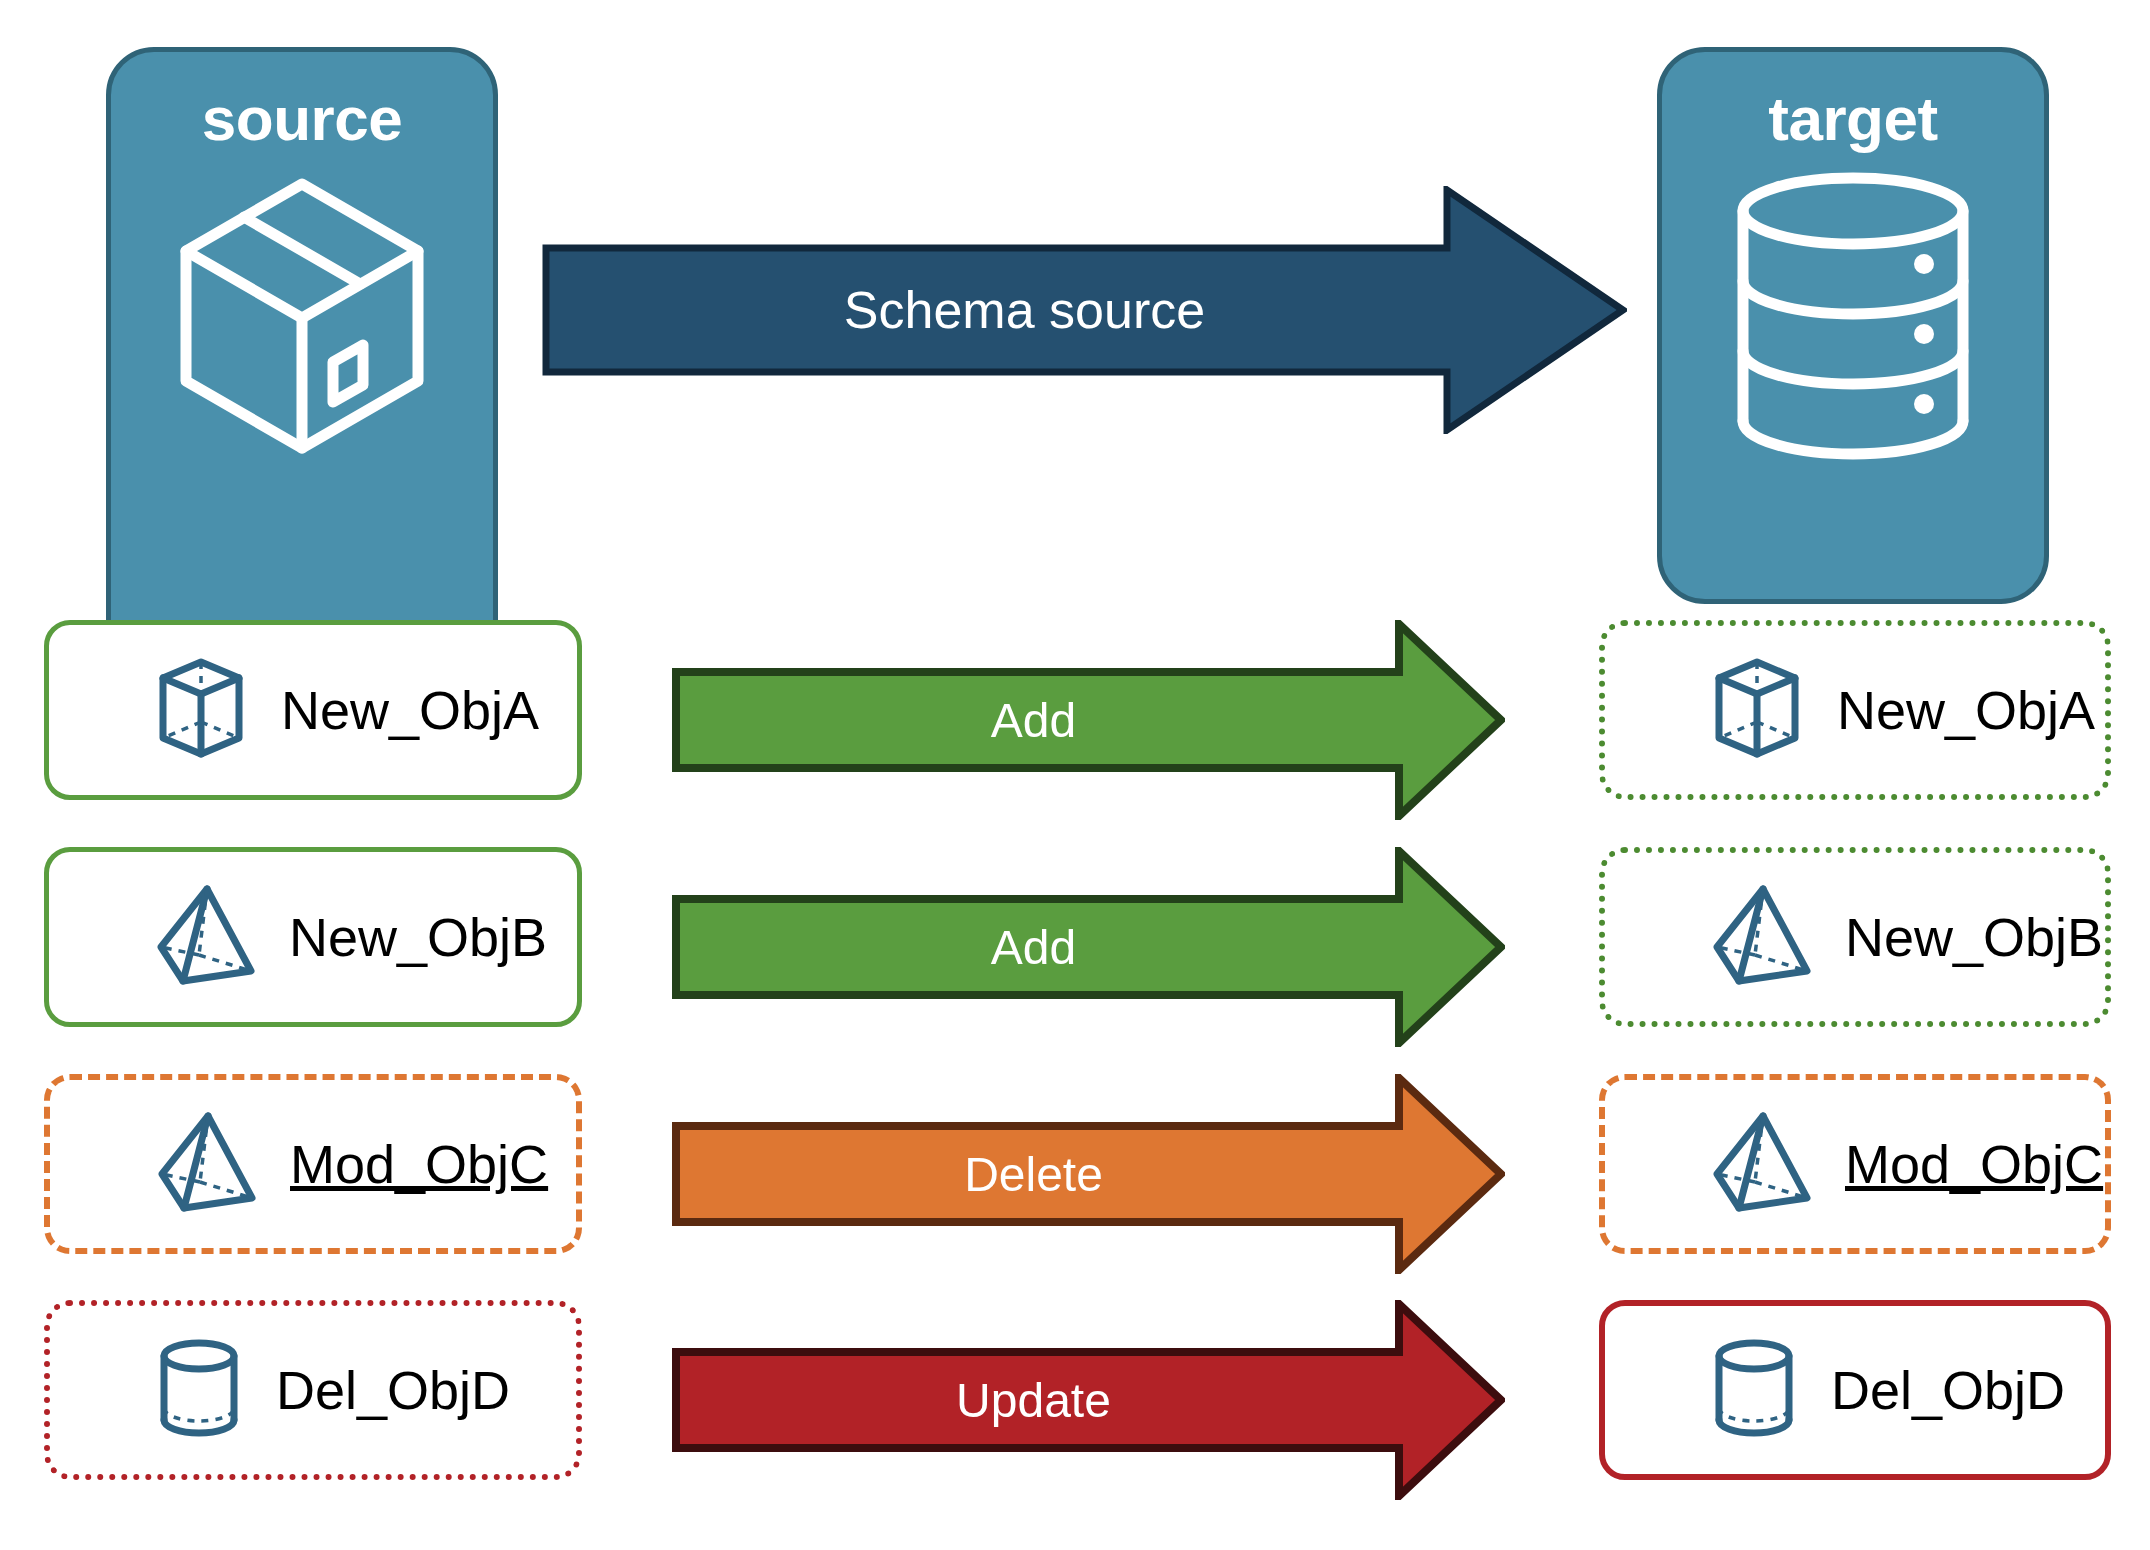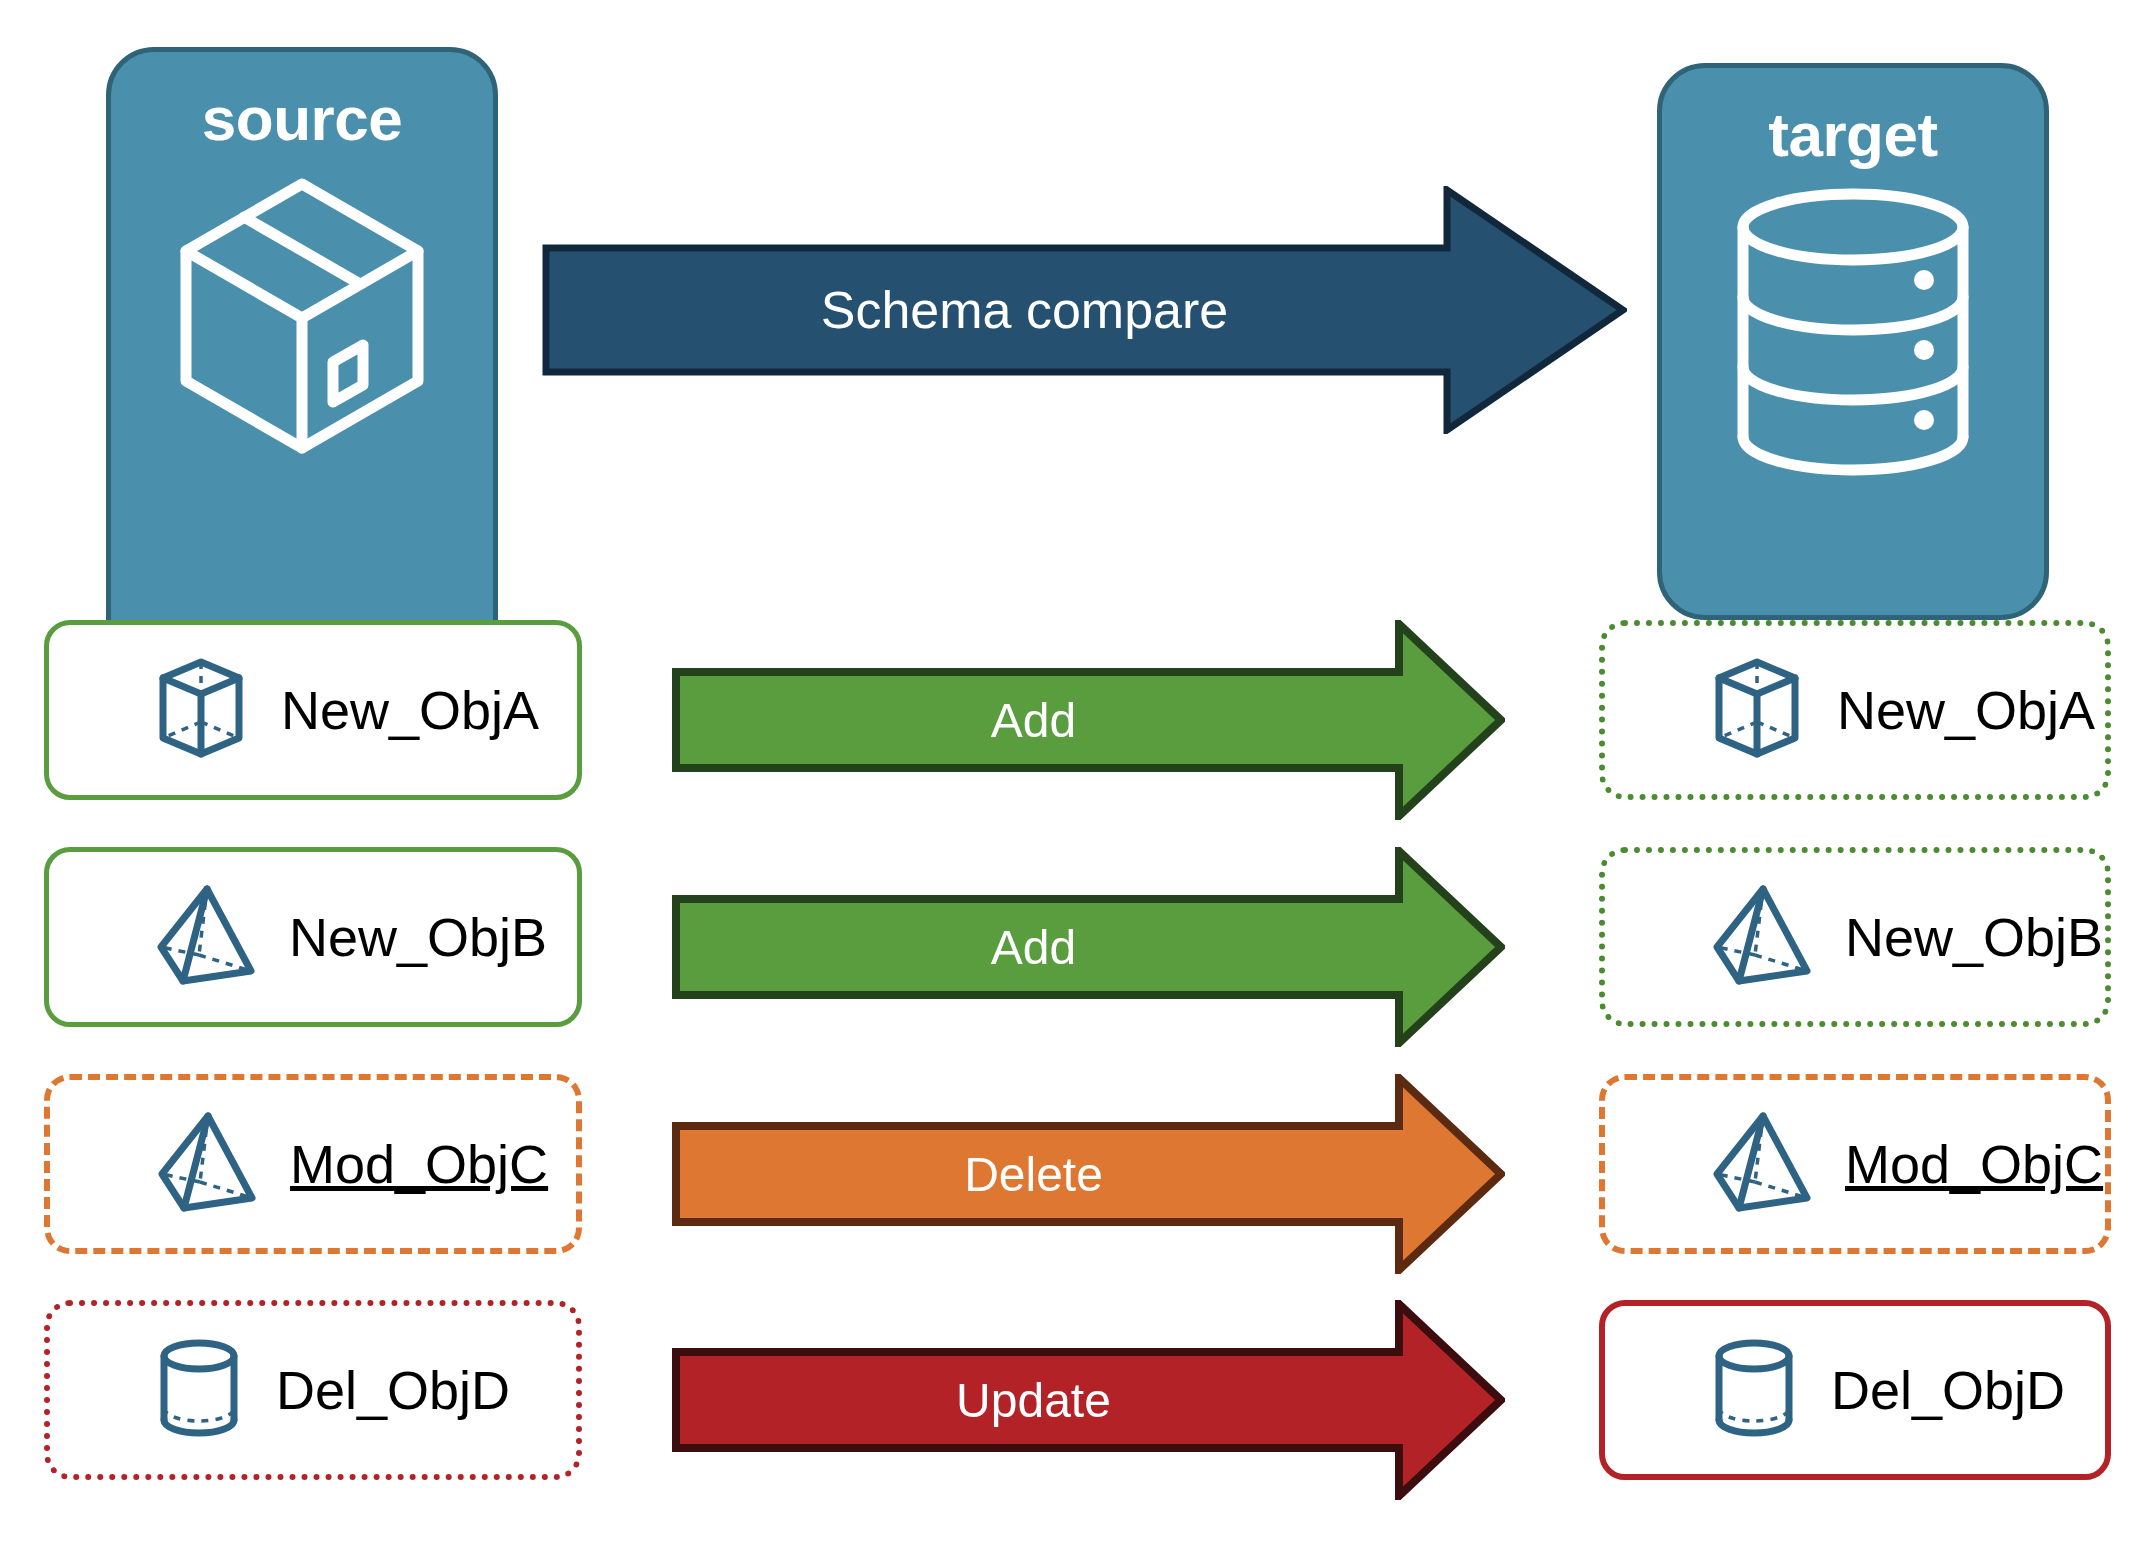--- a/index.html
+++ b/index.html
@@ -21,21 +21,21 @@
     position: absolute;
     background: #4A90AC;
     border: 5px solid #2F6377;
     border-radius: 48px;
     box-sizing: border-box;
     display: flex;
     flex-direction: column;
     align-items: center;
   }
   #endpoint-source { left: 106px; top: 47px; width: 392px; height: 648px; }
-  #endpoint-target { left: 1657px; top: 63px; width: 392px; height: 557px; }
+  #endpoint-target { left: 1657px; top: 47px; width: 392px; height: 557px; }
 
   .endpoint-title {
     color: #ffffff;
     font-size: 62px;
     font-weight: bold;
     letter-spacing: -0.5px;
     margin-top: 36px;
     line-height: 1;
   }
   .endpoint-icon {
@@ -156,21 +156,21 @@
       <circle cx="196" cy="168" r="10" fill="#ffffff"></circle>
       <circle cx="196" cy="238" r="10" fill="#ffffff"></circle>
     </svg>
   </div>
 </div>
 
 <div id="schema-compare-arrow">
   <svg width="1085" height="248" viewBox="0 0 1085 248" xmlns="http://www.w3.org/2000/svg" style="display:block">
     <polygon points="4,62 905,62 905,4 1081,124 905,244 905,186 4,186" fill="#255070" stroke="#11283C" stroke-width="7" stroke-linejoin="miter"></polygon>
   </svg>
-  <div class="arrow-label">Schema compare</div>
+  <div class="arrow-label">Schema source</div>
 </div>
 
 <div class="row" id="row-0">
   <div class="obj-card left b-solid-green">
     <span class="obj-icon">
       <svg width="92" height="104" viewBox="0 0 92 104" fill="none" xmlns="http://www.w3.org/2000/svg">
         <g stroke="#2F6383" stroke-width="7" stroke-linejoin="round" stroke-linecap="round" fill="none">
           <path d="M8 22 L46 6 L84 22 L84 82 L46 98 L8 82 Z"></path>
           <path d="M8 22 L46 38 L84 22"></path>
           <path d="M46 38 L46 98"></path>

